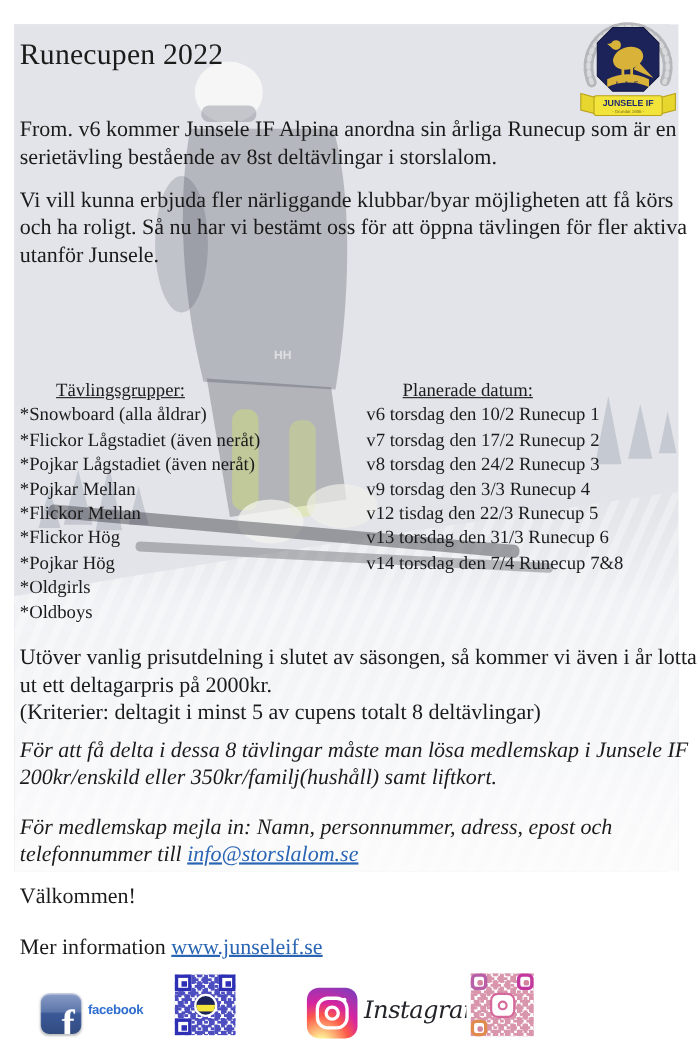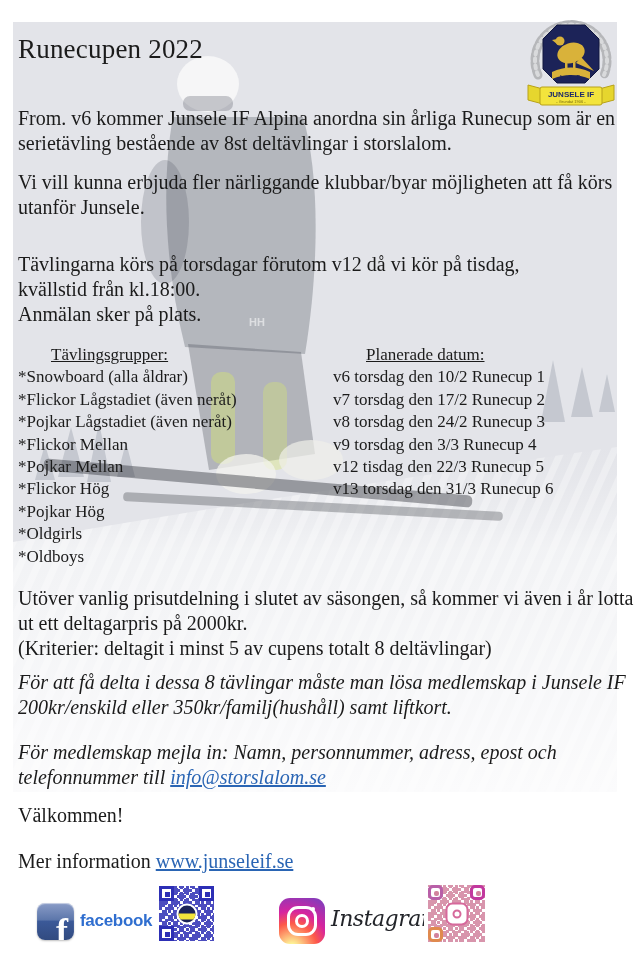--- a/index.html
+++ b/index.html
@@ -27,21 +27,21 @@
 
   .footer-row { position:absolute; left:0; top:0; width:634px; height:960px; pointer-events:none; }
   .footer-row > * { pointer-events:auto; }
 
   .fb-icon { position:absolute; left:37px; top:903px; width:37px; height:37px; border-radius:8px;
     background:linear-gradient(#8a9cc7 0%, #5d77ab 45%, var(--facebook_blue,#3b5998) 50%, #324b80 100%);
     box-shadow:inset 0 1px 1px rgba(255,255,255,.55), 0 1px 2px rgba(0,0,0,.25); overflow:hidden; }
   .fb-f { position:absolute; right:6px; bottom:-9px; font-family:"Liberation Serif",serif; font-weight:bold;
     font-size:36px; color:#ffffff; line-height:1; }
   .fb-label { position:absolute; left:80px; top:911px; font-family:"Liberation Sans",sans-serif;
-    font-weight:bold; font-size:17px; color:var(--facebook_text_blue,#2f6ecf); letter-spacing:-.3px; }
+    font-weight:bold; font-size:12px; color:var(--facebook_text_blue,#2f6ecf); letter-spacing:-.3px; }
 
   .qr { position:absolute; background:#ffffff; }
   .qr-noise { position:absolute; inset:4px;
     background-image:
       repeating-conic-gradient(var(--qc) 0% 25%, transparent 0% 50%),
       repeating-conic-gradient(transparent 0% 25%, var(--qc) 0% 50%);
     background-size:6px 6px, 11px 11px; background-position:0 0, 3px 2px; opacity:.85; }
   .qr-blue { left:155px; top:882px; width:63px; height:63px; --qc:var(--qr_blue,#2d2fb5); }
   .qr-pink { left:424px; top:881px; width:65px; height:65px; --qc:var(--qr_pink,#d2839e); }
   .qr-finder { position:absolute; width:15px; height:15px; border:3px solid var(--qc); background:#fff; }
@@ -141,56 +141,52 @@
 
   <div class="para" style="top:106px">
 
   <div>From. v6 kommer Junsele IF Alpina anordna sin årliga Runecup som är en</div>
       <div>serietävling bestående av 8st deltävlingar i storslalom.</div>
     </div>
 
   <div class="para" style="top:170px">
 
   <div>Vi vill kunna erbjuda fler närliggande klubbar/byar möjligheten att få körs</div>
+      <div>och ha roligt. Så nu har vi bestämt oss för att öppna tävlingen för fler aktiva</div>
       <div>utanför Junsele.</div>
     </div>
 
-  <div class="para" style="top:252px">
-
-  <div>Tävlingarna körs på torsdagar förutom v12 då vi kör på tisdag,</div>
-      <div>kvällstid från kl.18:00.</div>
-      <div>Anmälan sker på plats.</div>
-    </div>
 
   <div class="col" style="left:18px; top:344px">
     <div class="col-head">Tävlingsgrupper:</div>
     <div>
 
     <div>*Snowboard (alla åldrar)</div>
         <div>*Flickor Lågstadiet (även neråt)</div>
         <div>*Pojkar Lågstadiet (även neråt)</div>
+        <div>*Pojkar Mellan</div>
         <div>*Flickor Mellan</div>
-        <div>*Pojkar Mellan</div>
         <div>*Flickor Hög</div>
         <div>*Pojkar Hög</div>
         <div>*Oldgirls</div>
         <div>*Oldboys</div>
       </div>
   </div>
 
   <div class="col" style="left:333px; top:344px">
     <div class="col-head">Planerade datum:</div>
     <div>
 
     <div>v6 torsdag den 10/2 Runecup 1</div>
         <div>v7 torsdag den 17/2 Runecup 2</div>
         <div>v8 torsdag den 24/2 Runecup 3</div>
         <div>v9 torsdag den 3/3 Runecup 4</div>
         <div>v12 tisdag den 22/3 Runecup 5</div>
         <div>v13 torsdag den 31/3 Runecup 6</div>
+        <div>v14 torsdag den 7/4 Runecup 7&amp;8</div>
       </div>
   </div>
 
   <div class="para" style="top:586px">
 
   <div>Utöver vanlig prisutdelning i slutet av säsongen, så kommer vi även i år lotta</div>
       <div>ut ett deltagarpris på 2000kr.</div>
       <div>(Kriterier: deltagit i minst 5 av cupens totalt 8 deltävlingar)</div>
     </div>
 

